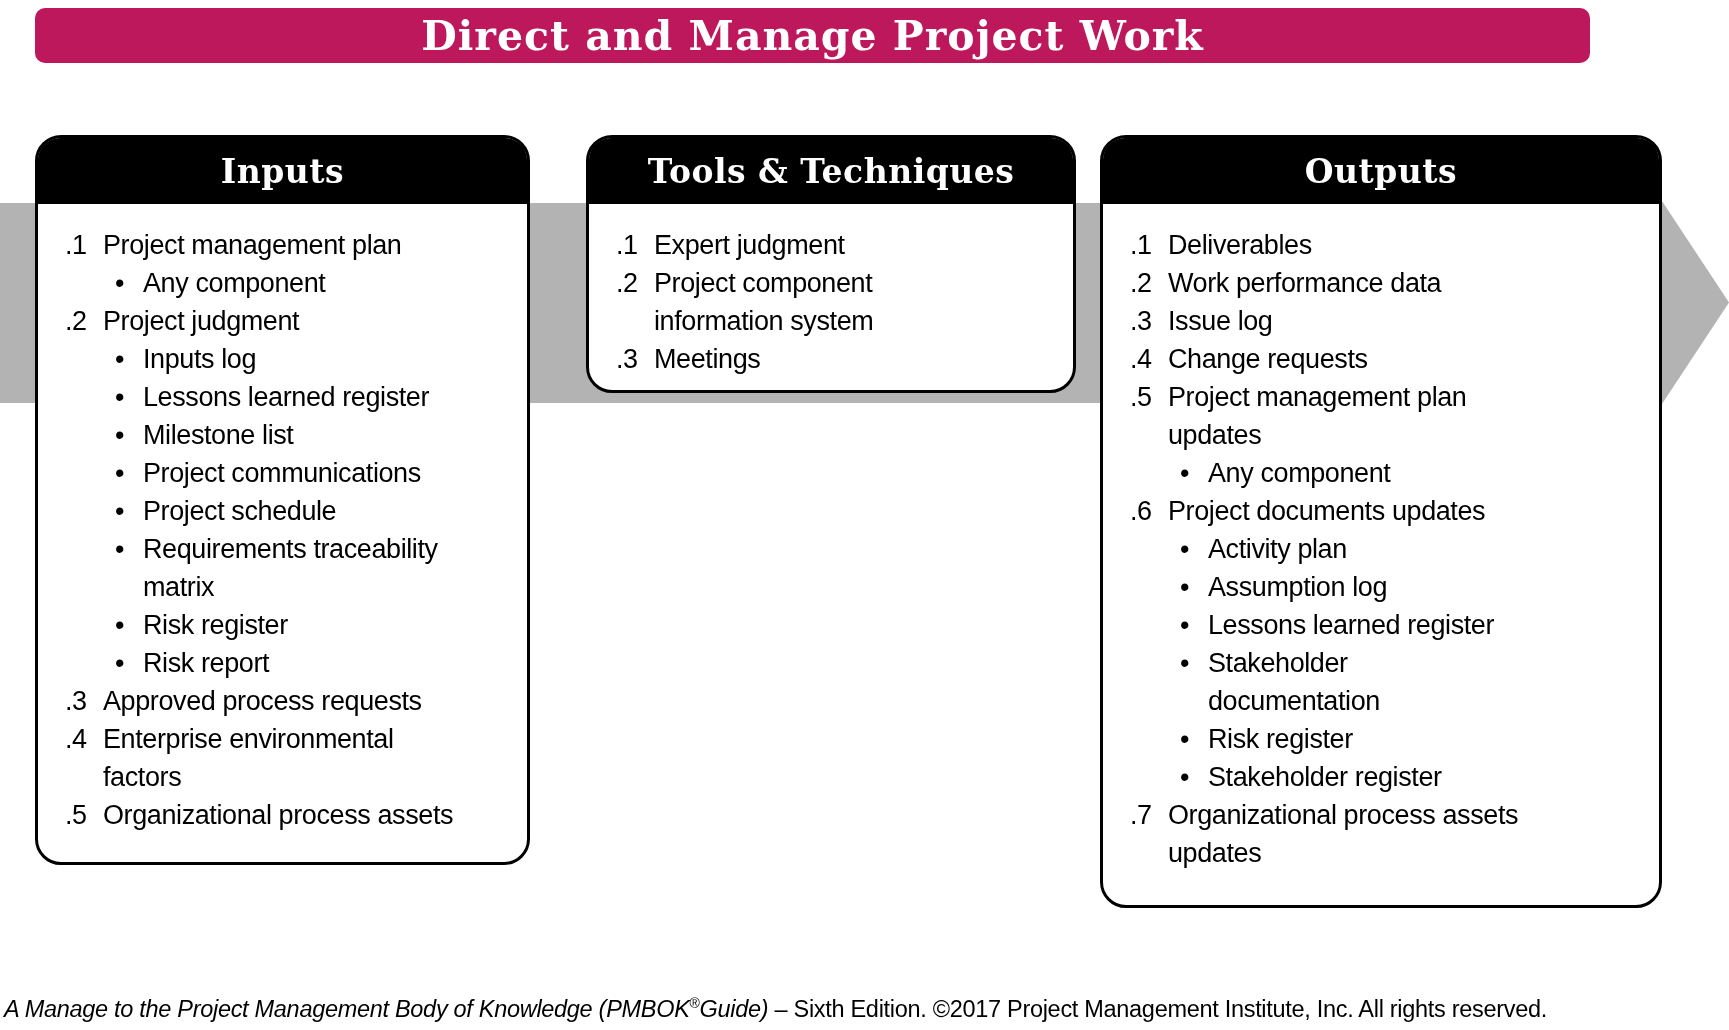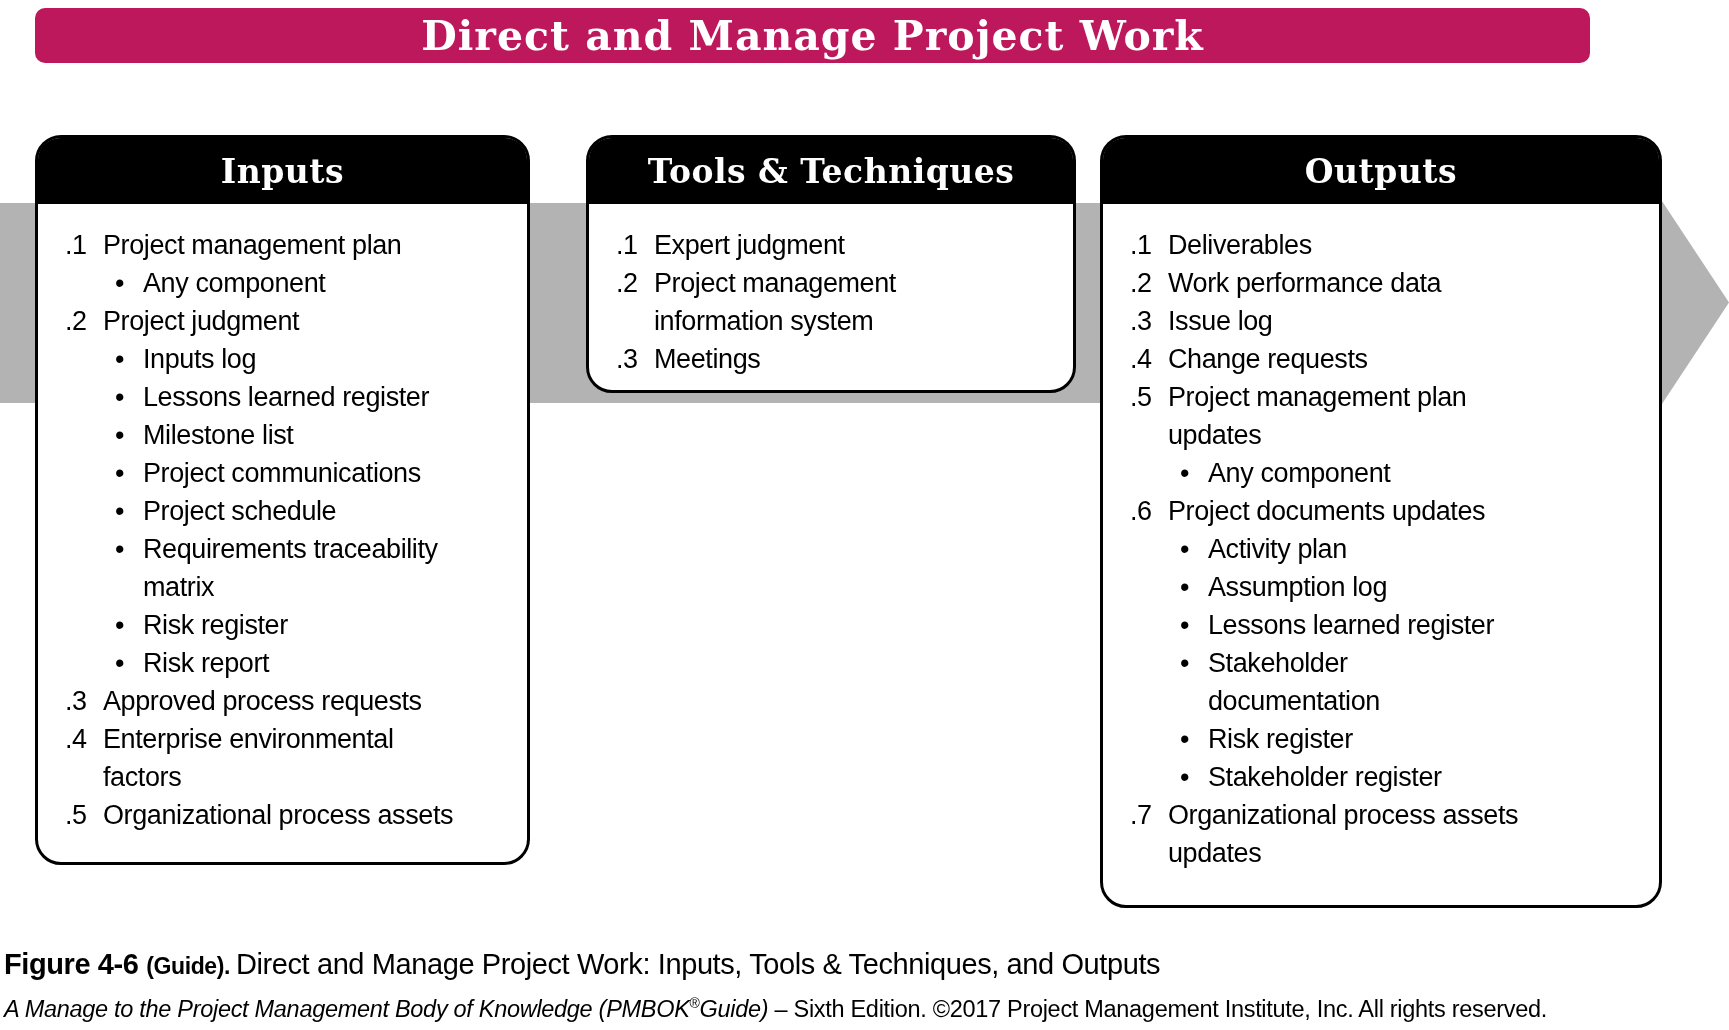--- a/index.html
+++ b/index.html
@@ -126,21 +126,21 @@
     <div class="box-header">
       <span>Tools &amp; Techniques</span>
     </div>
     <div class="box-body">
         <div class="item">
           <span class="marker">.1</span>
           <span class="txt">Expert judgment</span>
         </div>
         <div class="item">
           <span class="marker">.2</span>
-          <span class="txt">Project management
+          <span class="txt">Project component
 information system</span>
         </div>
         <div class="item">
           <span class="marker">.3</span>
           <span class="txt">Meetings</span>
         </div>
       </div>
   </div>
 
   <div class="box box-outputs">
@@ -203,21 +203,18 @@
           <span class="txt">Stakeholder register</span>
         </div>
         <div class="item">
           <span class="marker">.7</span>
           <span class="txt">Organizational process assets
 updates</span>
         </div>
       </div>
   </div>
 
-  <div class="caption">
-    <span class="fig">Figure 4-6 </span><span class="guide">(Guide). </span><span>Direct and Manage Project Work: Inputs, Tools &amp; Techniques, and Outputs</span>
-  </div>
 
   <div class="source">
     <span class="it">A Manage to the Project Management Body of Knowledge (PMBOK</span><sup>®</sup><span class="it">Guide)</span><span> – Sixth Edition. ©2017 Project Management Institute, Inc. All rights reserved.</span>
   </div>
 
 </div>
 
 </body></html>

